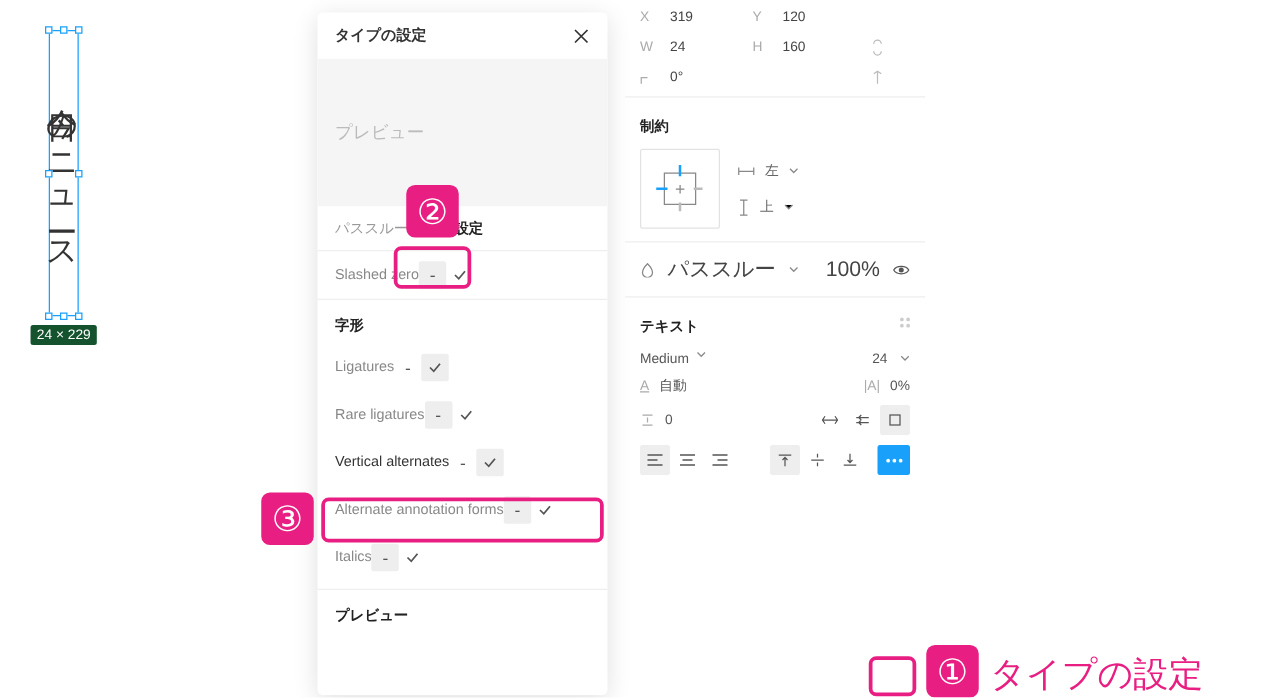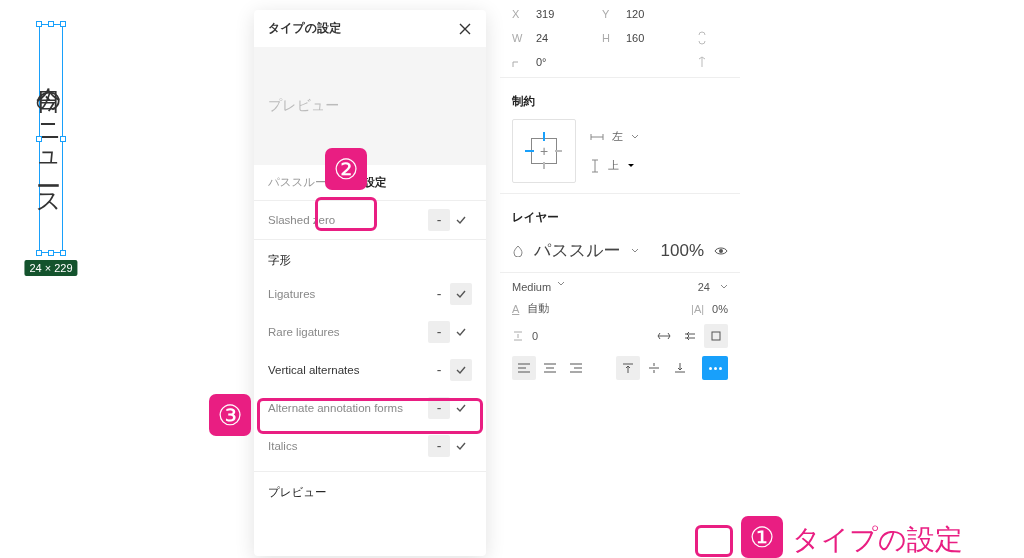--- a/index.html
+++ b/index.html
@@ -57,26 +57,26 @@
   }
   .tp-tabs {
     display: flex; gap: 14px; padding: 10px 14px 10px; font-size: 11.5px;
     align-items: center;
   }
   .tp-tab { color: #999; }
   .tp-tab.active { font-weight: 700; color: #222; }
   .tp-divider { height: 1px; background: #eee; margin: 0; }
 
   .tp-row {
-    display: flex; justify-content: space-between; align-items: center;
+    display: flex; justify-content: flex-start; align-items: center;
     padding: 8px 14px; font-size: 11.5px; color: #888;
   }
   .tp-row.dark { color: #333; }
   .tp-section-title {
-    padding: 13px 14px 7px; font-size: 11.5px; font-weight: 400; color: #222;
+    padding: 13px 14px 7px; font-size: 11.5px; font-weight: 700; color: #222;
   }
   .toggle-group { display: flex; align-items: center; gap: 0; }
   .toggle-btn {
     width: 22px; height: 22px; display: flex; align-items: center; justify-content: center;
     border-radius: 2px; font-size: 13px; color: #555;
   }
   .toggle-btn.sel { background: #eee; }
   .toggle-btn .dash { font-size: 14px; color: #555; }
 
   
@@ -344,41 +344,53 @@
           </svg>
         <span>上</span>
         <svg width="8" height="6" viewBox="0 0 8 6">
             <path d="M1 1 L4 4 L7 1" stroke="#888" stroke-width="1???none"></path>
           </svg>
       </div>
     </div>
   </div>
   <div class="sec-divider"></div>
 
-  <div class="section-title">レイヤー</div>
   <div class="layer-row">
     <span>
       <svg width="12" height="12" viewBox="0 0 12 12">
           <path d="M6 1 C9 4 10 6 10 8 A4 4 0 1 1 2 8 C2 6 3 4 6 1 Z" stroke="#888" stroke-width="1" fill="none"></path>
         </svg>
     </span>
     <span>パススルー</span>
     <svg width="8" height="6" viewBox="0 0 8 6">
         <path d="M1 1 L4 4 L7 1" stroke="#888" stroke-width="1" fill="none"></path>
       </svg>
     <span class="op">100%</span>
     <span class="eye">
       <svg viewBox="0 0 14 14">
           <path d="M1 7 C3 3 11 3 13 7 C11 11 3 11 1 7 Z" stroke="#555" stroke-width="1" fill="none"></path>
           <circle cx="7" cy="7" r="2" fill="#555"></circle>
         </svg>
     </span>
   </div>
   <div class="sec-divider"></div>
 
+  <div class="section-title" style="display:flex; justify-content:space-between;">
+    <span>テキスト</span>
+    <span class="grabber">
+      <span>
+          <i class="gd"></i>
+          <i class="gd"></i>
+        </span>
+      <span>
+          <i class="gd"></i>
+          <i class="gd"></i>
+        </span>
+    </span>
+  </div>
   <div class="text-row">
     <span style="width:92px; display:flex; align-items:flex-start; gap:6px;">
       <span>Medium</span>
       <svg width="8" height="6" viewBox="0 0 8 6">
           <path d="M1 1 L4 4 L7 1" stroke="#888" stroke-width="1" fill="none"></path>
         </svg>
     </span>
     <span style="flex:1"></span>
     <span>24</span>
     <svg width="8" height="6" viewBox="0 0 8 6">

